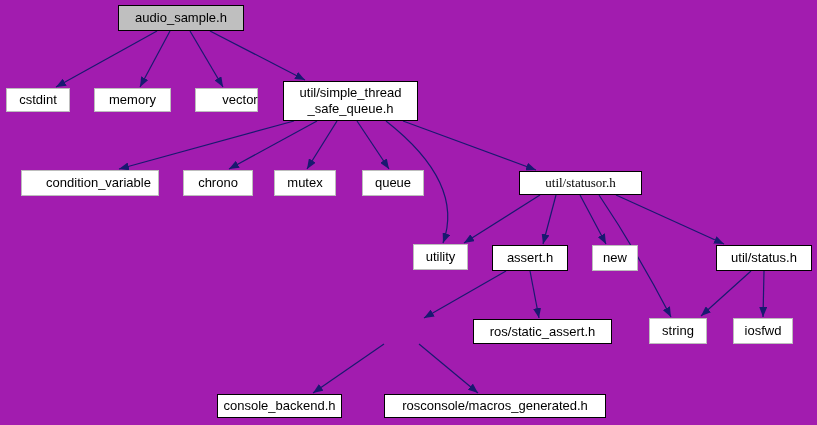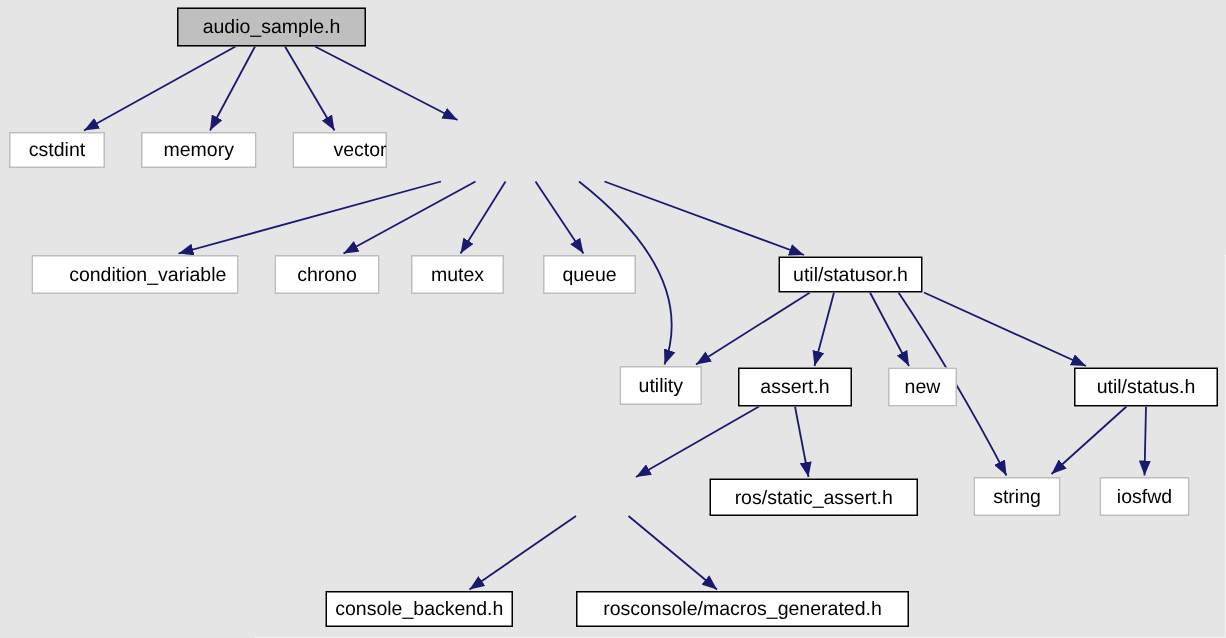--- a/index.html
+++ b/index.html
@@ -1,19 +1,19 @@
 <!DOCTYPE html>
 <html><head>
 <meta charset="utf-8">
 <style>
   html,body{margin:0;padding:0;background:#ffffff;}
   #stage{
     position:relative;
     width:817px;height:425px;
-    background:#e5e5e5;
+    background:#a21caf;
     font-family:"Liberation Sans","DejaVu Sans",sans-serif;
     overflow:hidden;
   }
   #edges{position:absolute;left:0;top:0;z-index:0;}
   .node{
     position:absolute;
     box-sizing:border-box;
     display:flex;align-items:center;justify-content:center;
     text-align:center;
     font-size:13px;line-height:16px;
@@ -57,25 +57,27 @@
         <path d="M751,271 L701,316" fill="none" stroke="#191970" stroke-width="1.2" marker-end="url(#arrow)"></path>
         <path d="M764,271 L763,317" fill="none" stroke="#191970" stroke-width="1.2" marker-end="url(#arrow)"></path>
         <path d="M384,344 L313,393" fill="none" stroke="#191970" stroke-width="1.2" marker-end="url(#arrow)"></path>
         <path d="M419,344 L478,393" fill="none" stroke="#191970" stroke-width="1.2" marker-end="url(#arrow)"></path>
       </g>
   </svg>
 <div class="node root" style="left: 118px; top: 5px; width: 126px; height: 26px;">audio_sample.h</div>
     <div class="node system" style="left: 6px; top: 88px; width: 64px; height: 24px;">cstdint</div>
     <div class="node system" style="left: 94px; top: 88px; width: 77px; height: 24px;">memory</div>
     <div class="node system" style="left: 195px; top: 88px; width: 63px; height: 24px; padding-left: 30px;">vector</div>
+    <div class="node linked" style="left: 283px; top: 81px; width: 135px; height: 40px;">util/simple_thread
+_safe_queue.h</div>
     <div class="node system" style="left: 21px; top: 170px; width: 138px; height: 26px; padding-left: 20px;">condition_variable</div>
     <div class="node system" style="left: 183px; top: 170px; width: 70px; height: 26px;">chrono</div>
     <div class="node system" style="left: 274px; top: 170px; width: 62px; height: 26px;">mutex</div>
     <div class="node system" style="left: 362px; top: 170px; width: 62px; height: 26px;">queue</div>
-    <div class="node linked" style="left: 519px; top: 171px; width: 96px; height: 24px;">util/statusor.h</div>
+    <div class="node linked" style="left: 519px; top: 171px; width: 123px; height: 24px; font-family: Liberation Serif, serif;">util/statusor.h</div>
     <div class="node system" style="left: 413px; top: 244px; width: 55px; height: 26px;">utility</div>
     <div class="node linked" style="left: 492px; top: 245px; width: 76px; height: 26px;">assert.h</div>
     <div class="node system" style="left: 592px; top: 245px; width: 46px; height: 26px;">new</div>
     <div class="node linked" style="left: 716px; top: 245px; width: 96px; height: 26px;">util/status.h</div>
     <div class="node linked" style="left: 473px; top: 319px; width: 139px; height: 25px;">ros/static_assert.h</div>
     <div class="node system" style="left: 649px; top: 318px; width: 58px; height: 26px;">string</div>
     <div class="node system" style="left: 733px; top: 318px; width: 60px; height: 26px;">iosfwd</div>
     <div class="node linked" style="left: 217px; top: 394px; width: 125px; height: 24px;">console_backend.h</div>
     <div class="node linked" style="left: 384px; top: 394px; width: 222px; height: 24px;">rosconsole/macros_generated.h</div>
   </div>

